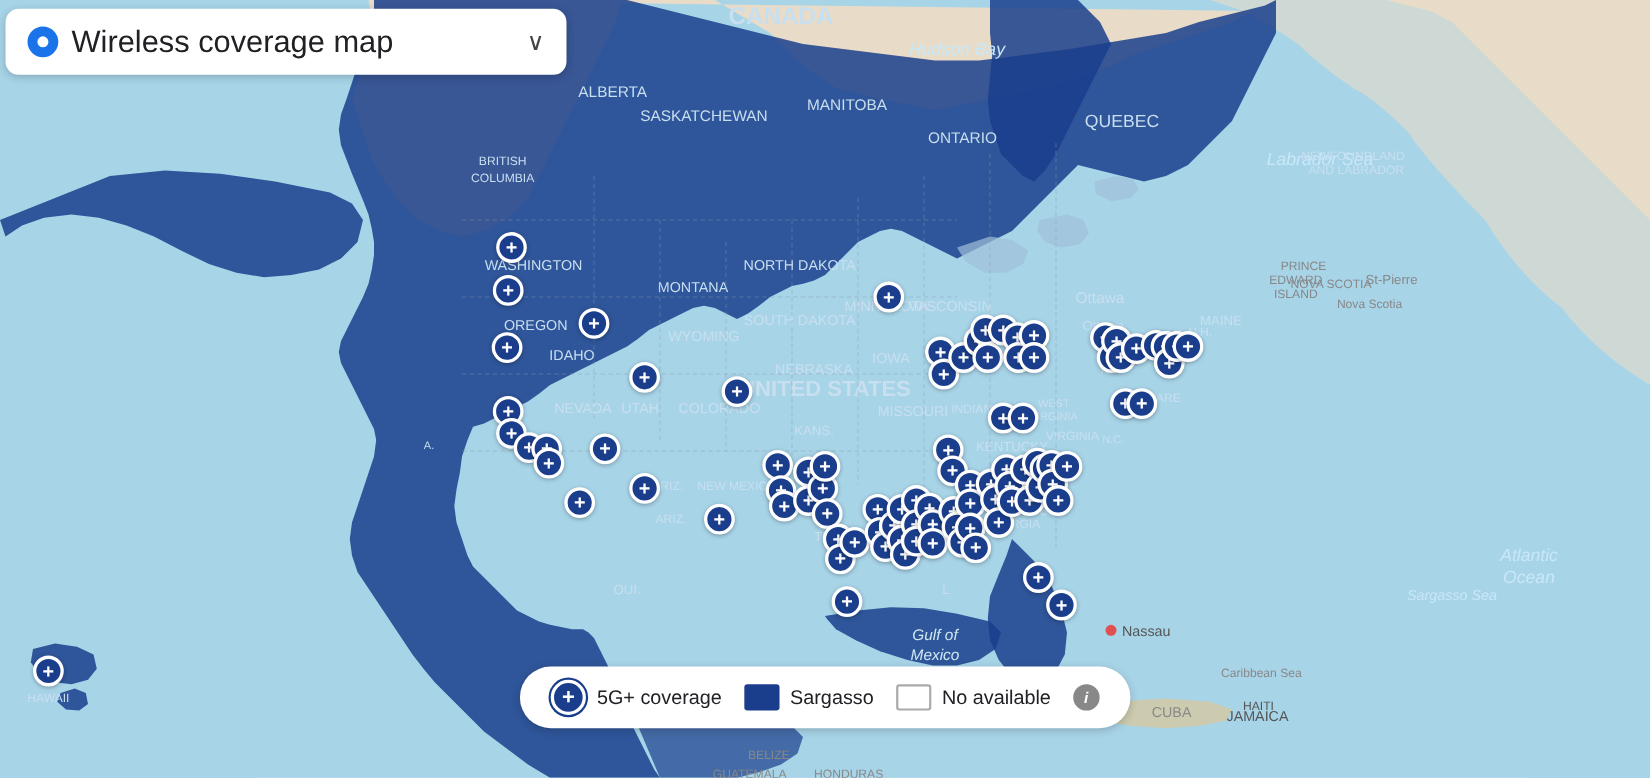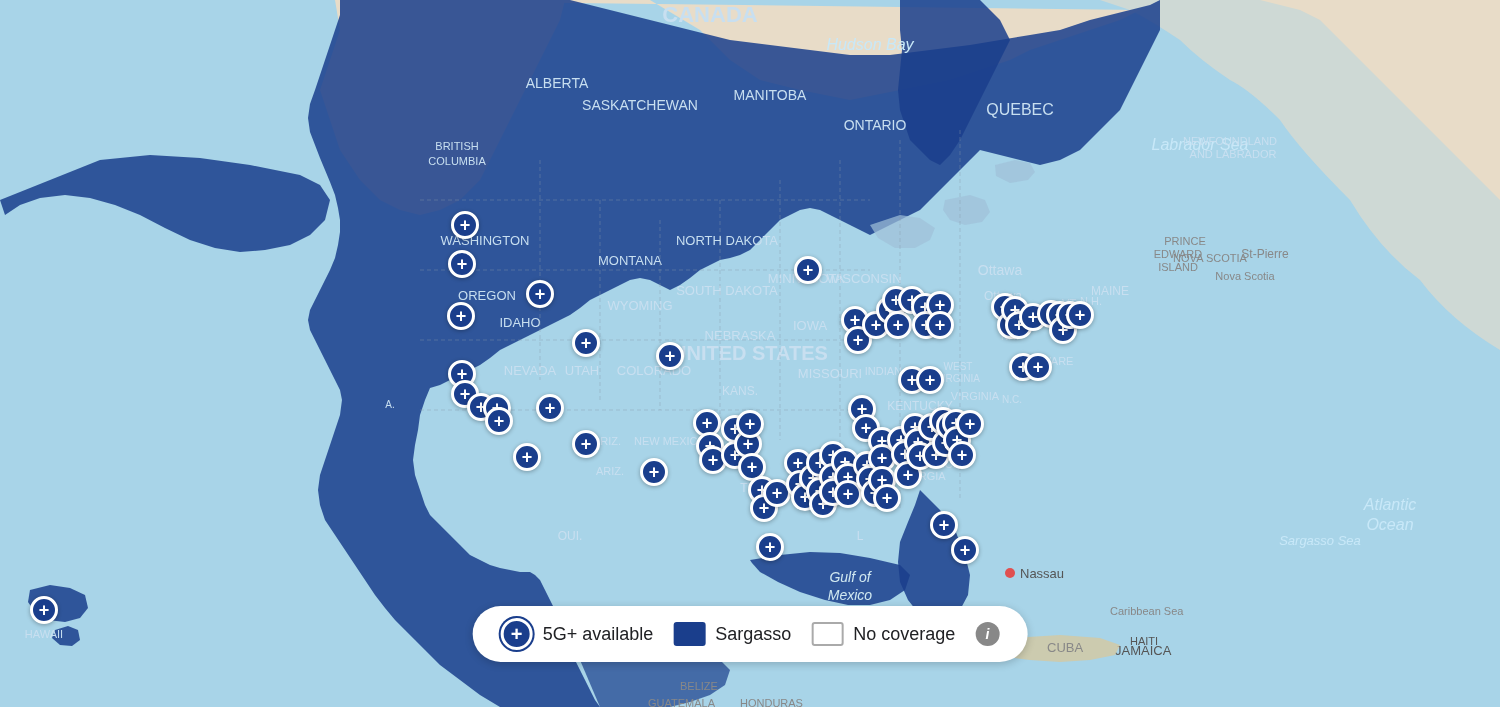--- a/index.html
+++ b/index.html
@@ -435,29 +435,34 @@
       <div class="map-marker" style="left: 1033px; top: 317px;">+</div>
       <div class="map-marker" style="left: 1038px; top: 367px;">+</div>
       <div class="map-marker" style="left: 1051px; top: 314px;">+</div>
       <div class="map-marker" style="left: 1060px; top: 315px;">+</div>
       <div class="map-marker" style="left: 1063px; top: 330px;">+</div>
       <div class="map-marker" style="left: 1070px; top: 315px;">+</div>
       <div class="map-marker" style="left: 1080px; top: 315px;">+</div>
       <div class="map-marker" style="left: 44px; top: 610px;">+</div>
     </div>
 
+  <div id="title-card">
+    <div id="title-icon"></div>
+    <span id="title-text">Wireless coverage map</span>
+    <span id="title-chevron">∨</span>
+  </div>
 
   <div id="legend">
     <div class="legend-item">
       <div class="legend-5g-icon">+</div>
-      <span>5G+ available</span>
+      <span>5G+ coverage</span>
     </div>
     <div class="legend-item">
       <div class="legend-coverage-box"></div>
       <span>Sargasso</span>
     </div>
     <div class="legend-item">
       <div class="legend-no-coverage-box"></div>
-      <span>No coverage</span>
+      <span>No available</span>
     </div>
     <div class="legend-info-icon">i</div>
   </div>
 </div>
 
 </body></html>

